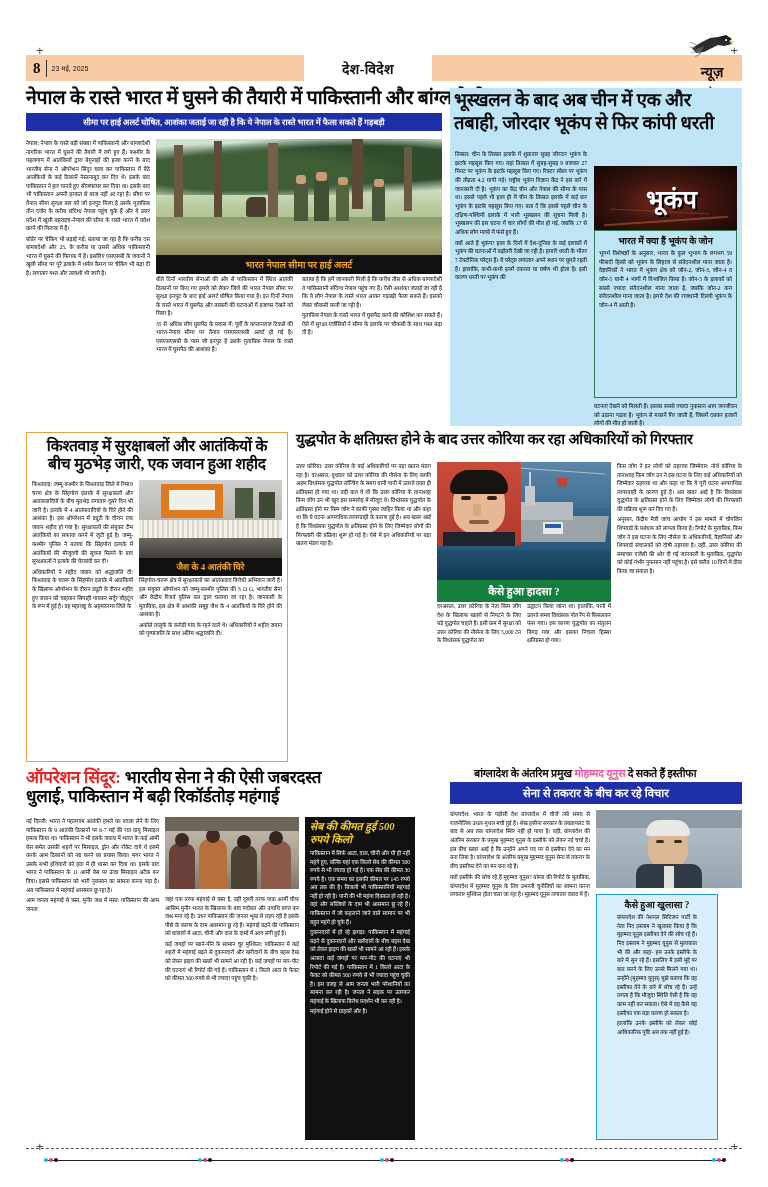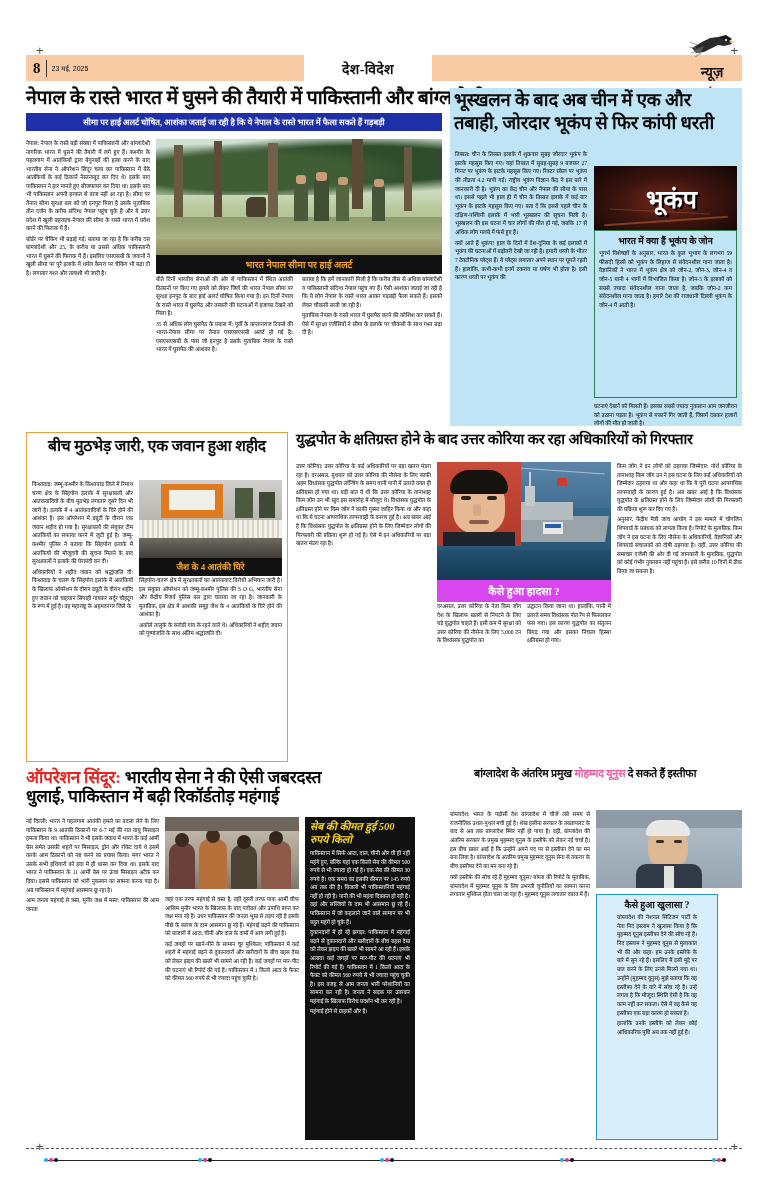--- a/index.html
+++ b/index.html
@@ -75,21 +75,21 @@
   .kish-body p { font-size:5.5px; line-height:1.56; text-align:justify; margin-bottom:2px; }
 
   
   .art-nk { position:absolute; left:296px; top:432px; width:446px; height:330px; }
   .art-nk .hl { font-size:14.6px; white-space:nowrap; padding-bottom:2px; }
   .nk-body { position:absolute; top:30px; left:0; width:446px; height:300px; }
   .col-nk1 { position:absolute; left:0; top:0; width:135px; }
   .nk-photos { position:absolute; left:141px; top:0; width:174px; height:118px; }
   .nk-face { position:absolute; left:0; top:0; width:84px; height:84px; z-index:3; overflow:hidden; }
   .nk-ship { position:absolute; left:0; top:0; width:174px; height:118px; }
-  .nk-capwrap { position:absolute; left:141px; top:118px; width:174px; background:#d946ef; }
+  .nk-capwrap { position:absolute; left:141px; top:118px; width:174px; background:#15803d; }
   .nk-cap { color:#fff; font-weight:bold; text-align:center; font-size:11px; padding:3px 0 4px; }
   .nk-sub { position:absolute; left:141px; top:140px; width:174px; display:flex; gap:6px; }
   .nk-sub > div { width:84px; }
   .col-nk3 { position:absolute; left:321px; top:0; width:125px; }
   .nk-body p { font-size:5.5px; line-height:1.56; text-align:justify; margin-bottom:2px; }
 
   
   .art-op { position:absolute; left:26px; top:768px; width:416px; height:372px; }
   .art-op .hl { font-size:17px; line-height:1.14; }
   .op-red { color:#e52421; }
@@ -250,20 +250,21 @@
         <p>भूगर्भ विशेषज्ञों के अनुसार, भारत के कुल भूभाग के लगभग 59 फीसदी हिस्से को भूकंप के लिहाज से संवेदनशील माना जाता है। वैज्ञानिकों ने भारत में भूकंप क्षेत्र को जोन-2, जोन-3, जोन-4 व जोन-5 यानी 4 भागों में विभाजित किया है। जोन-5 के इलाकों को सबसे ज्यादा संवेदनशील माना जाता है, जबकि जोन-2 कम संवेदनशील माना जाता है। हमारे देश की राजधानी दिल्ली भूकंप के जोन-4 में आती है।</p>
       </div>
 
       <div class="col-q3">
         <p>घटनाएं देखने को मिलती हैं। इसका सबसे ज्यादा नुकसान आम जनजीवन को उठाना पड़ता है। भूकंप से मकानें गिर जाती हैं, जिसमें दबकर हजारों लोगों की मौत हो जाती है।</p>
       </div>
     </div>
   </div>
 
   <div class="art-kish">
+    <div class="hl">किश्तवाड़ में सुरक्षाबलों और आतंकियों के</div>
     <div class="hl">बीच मुठभेड़ जारी, एक जवान हुआ शहीद</div>
 
     <div class="kish-body">
       <div class="col-k1">
         <p>किश्तवाड़: जम्मू-कश्मीर के किश्तवाड़ जिले में रिमाथ चरण क्षेत्र के सिंहपोरा इलाके में सुरक्षाबलों और आतंकवादियों के बीच मुठभेड़ लगातार दूसरे दिन भी जारी है। इलाके में 4 आतंकवादियों के घिरे होने की आशंका है। इस ऑपरेशन में ड्यूटी के दौरान एक जवान शहीद हो गया है। सुरक्षाबलों की संयुक्त टीम आतंकियों का सफाया करने में जुटी हुई है। जम्मू-कश्मीर पुलिस ने बताया कि सिंहपोरा इलाके में आतंकियों की मौजूदगी की सूचना मिलने के बाद सुरक्षाबलों ने इलाके की घेराबंदी कर दी।</p>
         <p>अधिकारियों ने शहीद जवान को श्रद्धांजलि दी: किश्तवाड़ के चतरू के सिंहपोरा इलाके में आतंकियों के खिलाफ ऑपरेशन के दौरान ड्यूटी के दौरान शहीद हुए जवान को चाहवान सिपाही गायकर सर्दूंर चौहटूंग के रूप में हुई है। वह महाराष्ट्र के अहमदनगर जिले के</p>
       </div>
 
       <div class="photo kish-photo">
         <div class="sky" style="background:linear-gradient(#cfcfcd 0%,#b9b7b0 50%,#8e8b84 100%);"></div>
@@ -373,20 +374,21 @@
         <p>दुकानदारों में हो रहे झगड़ा: पाकिस्तान में महंगाई बढ़ने से दुकानदारों और खरीदारों के बीच बहस देख को लेकर झड़प की खबरें भी सामने आ रही हैं। इसके अलावा कई जगहों पर मार-पीट की घटनाएं भी रिपोर्ट की गई हैं। पाकिस्तान में 1 किलो आटा के फैक्ट को कीमत 560 रुपये से भी ज्यादा पहुंच चुकी है। इस वजह से आम जनता भारी परेशानियों का सामना कर रही है। जनता ने सड़क पर उतरकर महंगाई के खिलाफ विरोध प्रदर्शन भी कर रही है।</p>
         <p>महंगाई होने से ग्राहकों और हैं।</p>
       </div>
     </div>
   </div>
 
   <div class="art-bd">
     <div class="hl">
       <span>बांग्लादेश के अंतरिम प्रमुख </span><span class="bd-pink">मोहम्मद यूनुस</span><span> दे सकते हैं इस्तीफा</span>
     </div>
+    <div class="kicker">सेना से तकरार के बीच कर रहे विचार</div>
 
     <div class="bd-body">
       <div class="col-b1">
         <p>बांग्लादेश: भारत के पड़ोसी देश बांग्लादेश में चीजें लंबे समय से राजनीतिक उथल-पुथल मची हुई है। शेख हसीना सरकार के तख्तापलट के बाद से अब तक बांग्लादेश स्थिर नहीं हो पाया है। वहीं, बांग्लादेश की अंतरिम सरकार के प्रमुख मुहम्मद यूनुस के इस्तीफे को लेकर नई चर्चा है। इस बीच खबर आई है कि उन्होंने अपने पद पर से इस्तीफा देने का मन बना लिया है। बांग्लादेश के अंतरिम प्रमुख मुहम्मद यूनुस सेना से तकरार के बीच इस्तीफा देने का मन बना रहे हैं।</p>
         <p>क्यों इस्तीफे की सोच रहे हैं मुहम्मद यूनुस? बांग्ला की रिपोर्ट के मुताबिक, बांग्लादेश में मुहम्मद यूनुस के लिए उभरती चुनौतियों का सामना करना लगातार मुश्किल होता चला जा रहा है। मुहम्मद यूनुस लगातार दबाव में हैं।</p>
       </div>
 
       <div class="photo bd-photo">
         <div class="sky" style="background:linear-gradient(#b7c3cc 0%,#95a4b0 100%);"></div>
         <div class="ovl" style="left:0;top:0;width:100%;height:18px;background:#8e9aa4;"></div>

